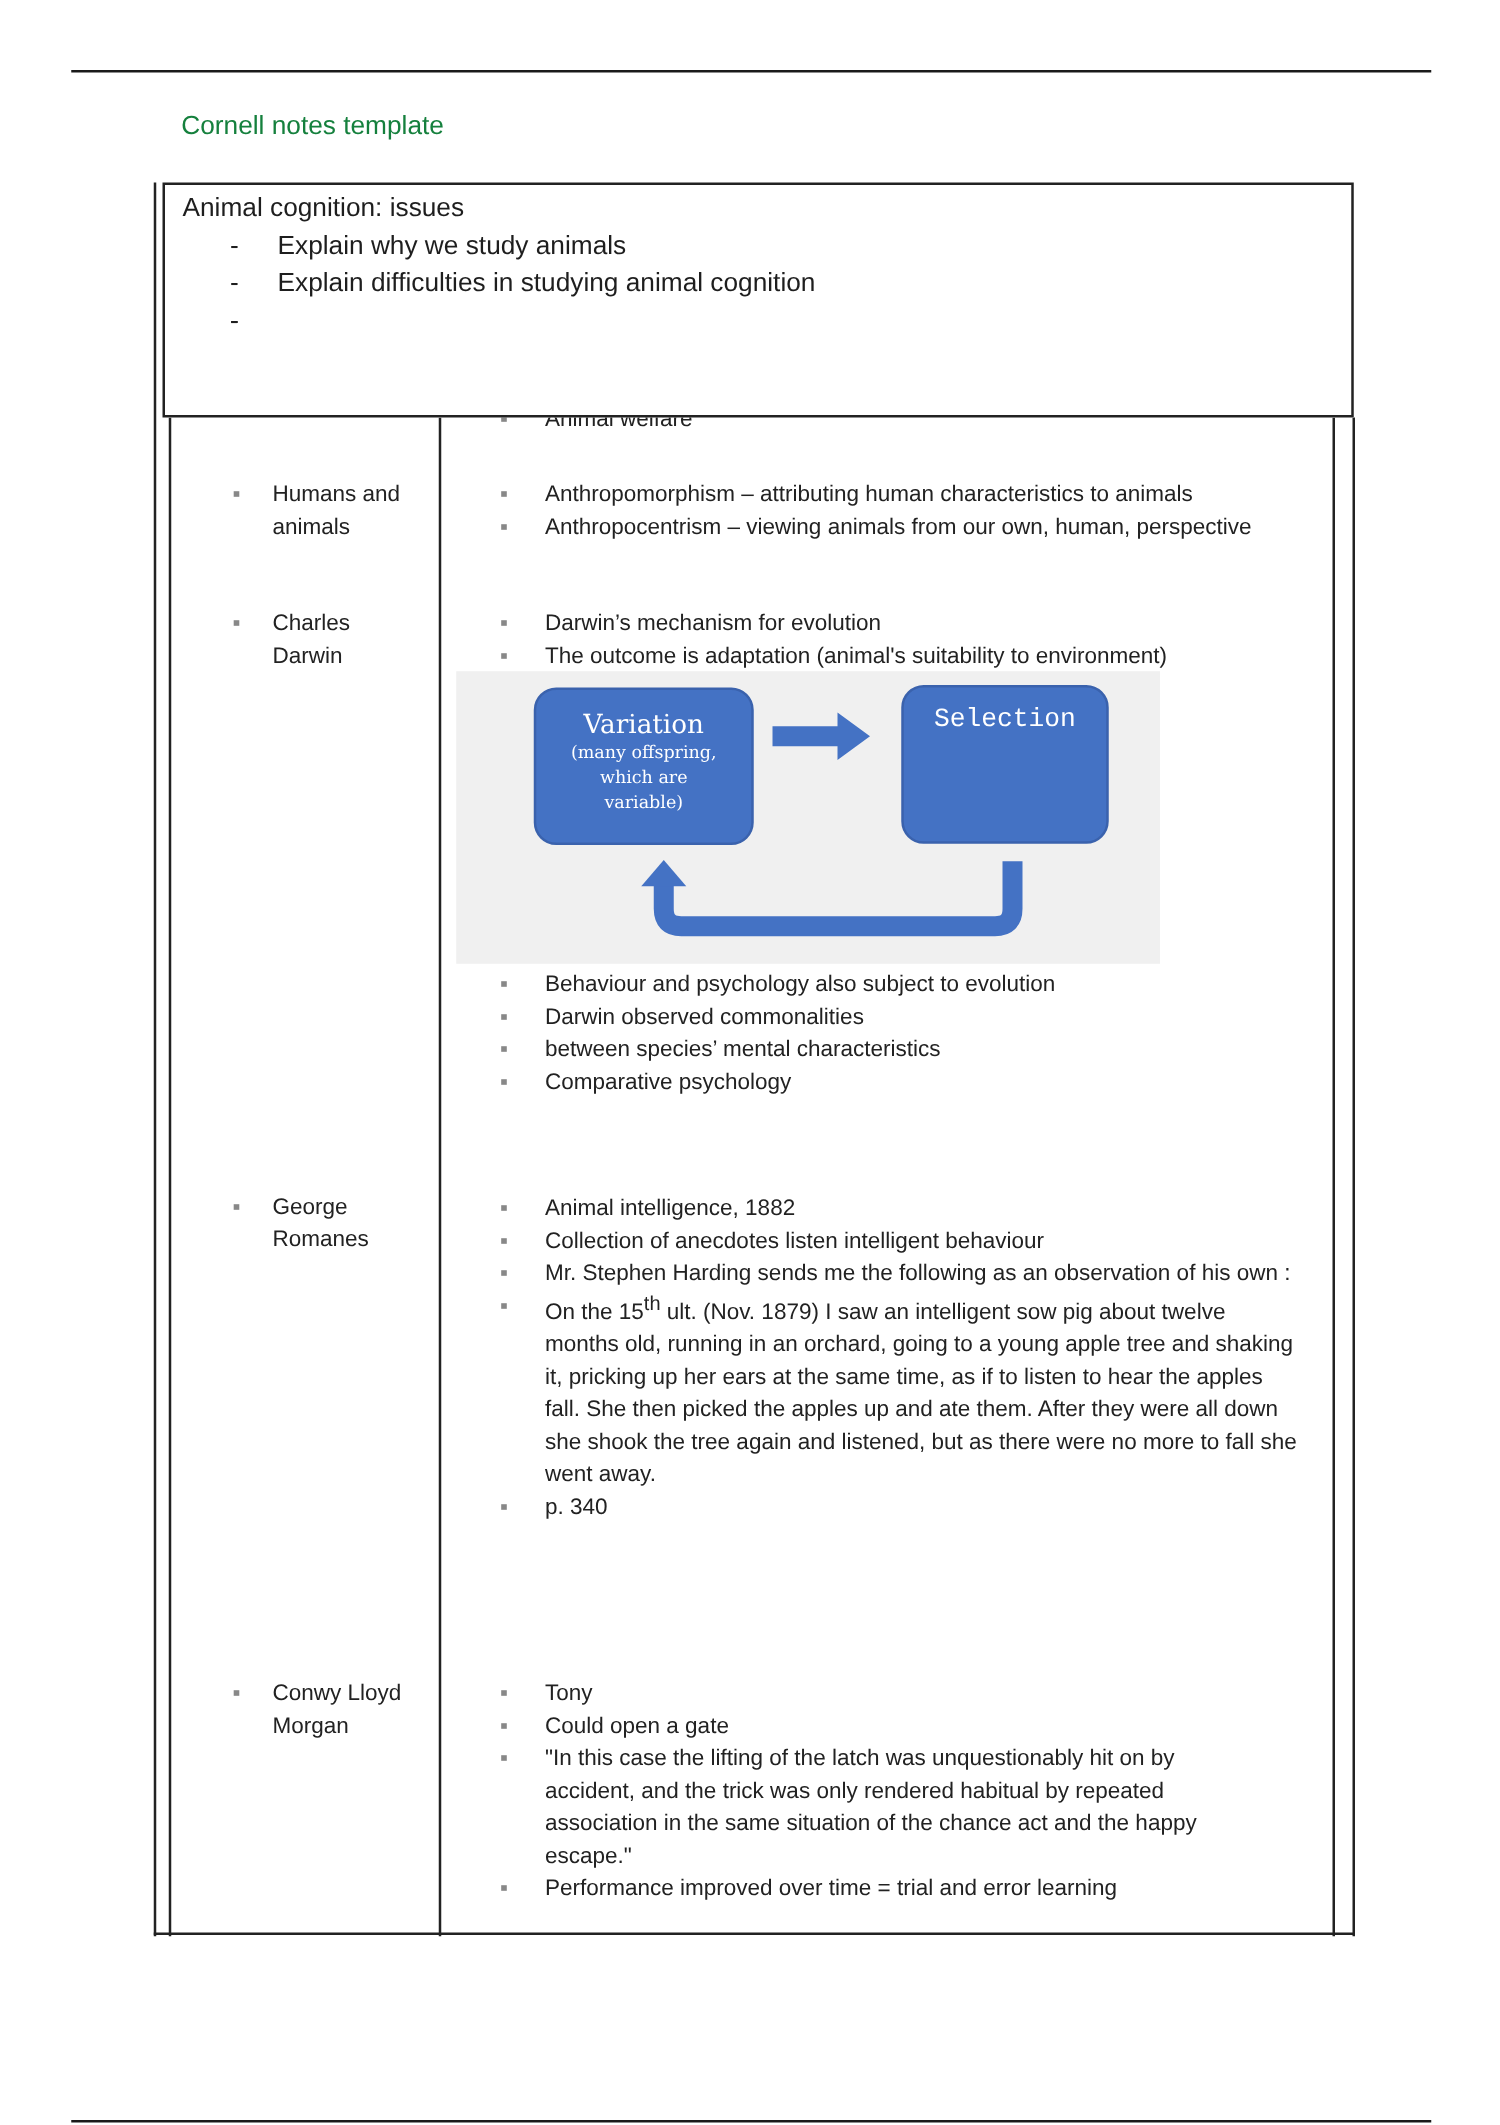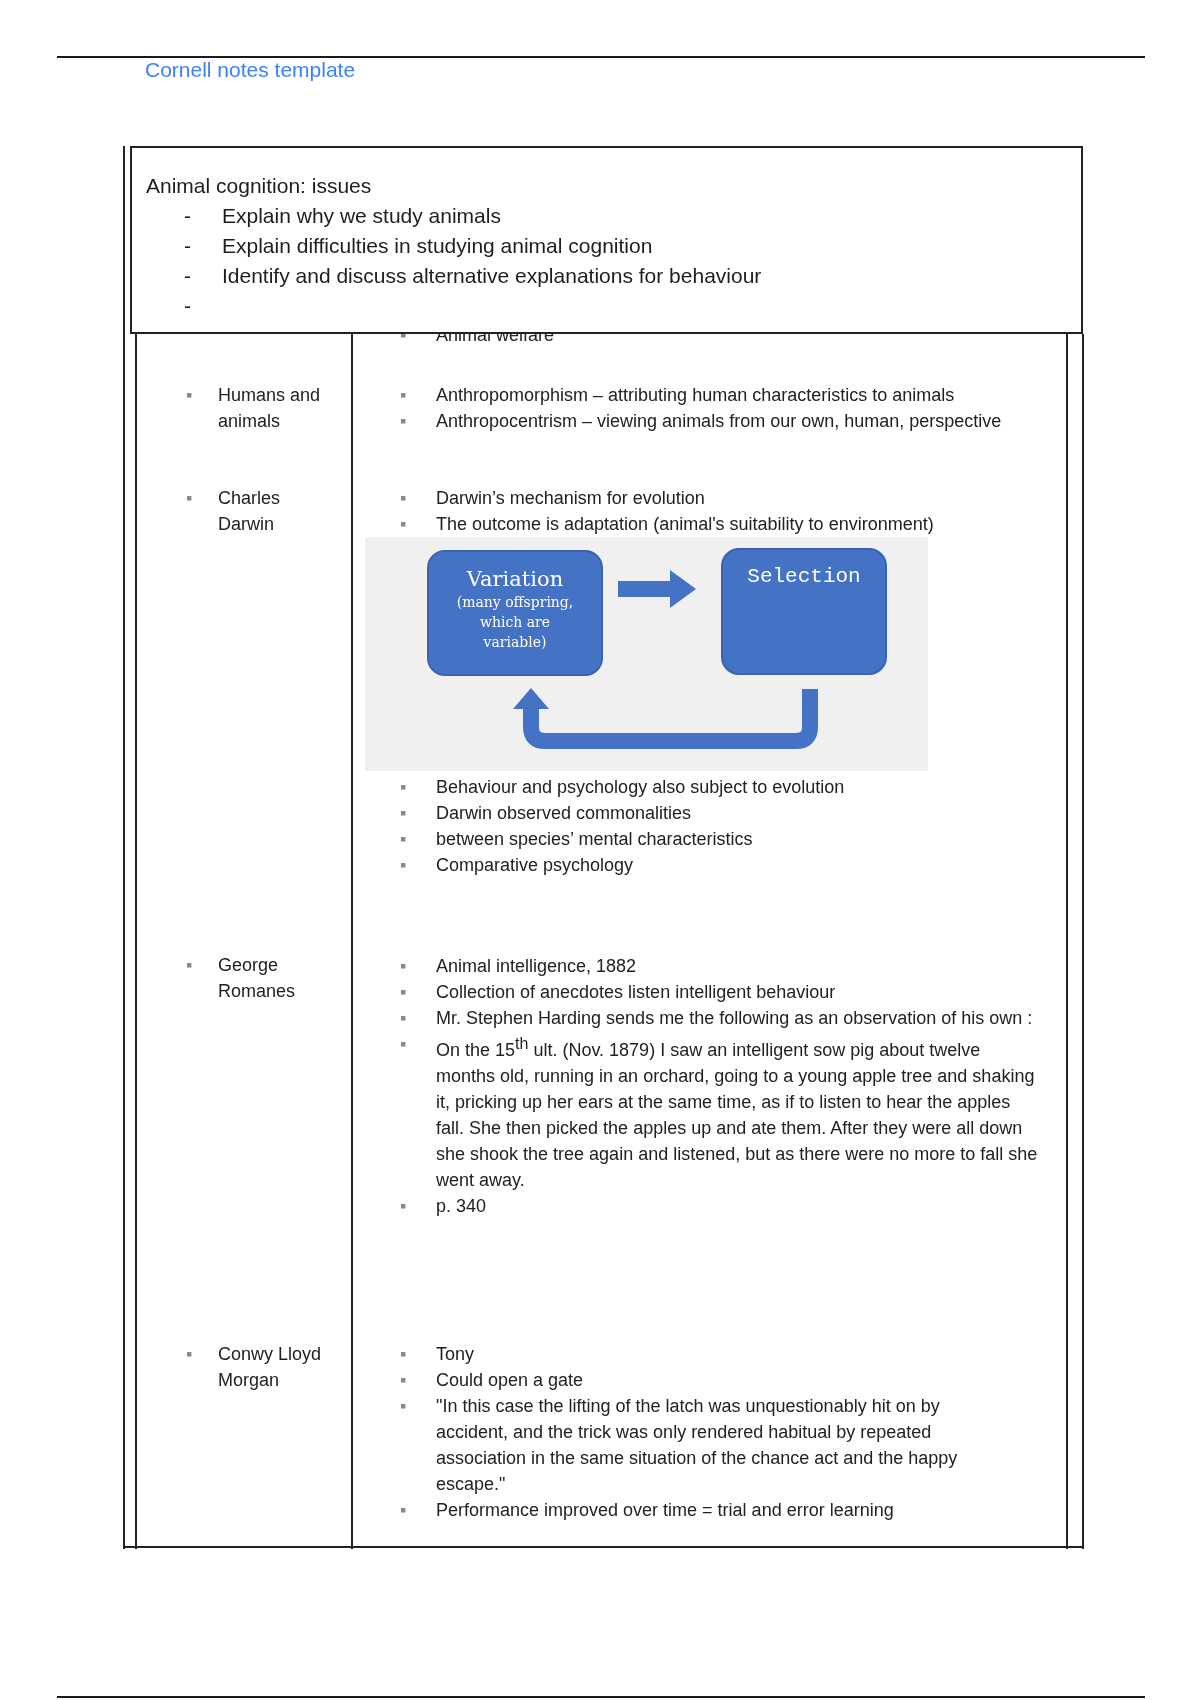--- a/index.html
+++ b/index.html
@@ -4,30 +4,30 @@
 <style>
   html, body { margin: 0; padding: 0; }
   body {
     width: 1200px; height: 1700px; position: relative; background: #ffffff;
     font-family: "Liberation Sans", "DejaVu Sans", sans-serif; color: #1e1e1e;
     overflow: hidden;
   }
   .rule { position: absolute; left: 57px; width: 1088px; height: 2px; background: #1a1a1a; }
   .rule.top { top: 56px; }
   .rule.bottom { top: 1696px; }
-  .doc-title { position: absolute; left: 145px; top: 58px; font-size: 21px; color: #3b82f6; }
+  .doc-title { position: absolute; left: 145px; top: 89px; font-size: 21px; color: #15803d; }
 
   
   .vline { position: absolute; width: 2px; background: #222; }
   .hline { position: absolute; height: 2px; background: #222; }
 
   .header-box {
     position: absolute; left: 130px; top: 146px; width: 953px; height: 188px;
     border: 2px solid #222; background: #fff; box-sizing: border-box;
-    padding: 23px 14px;
+    padding: 4px 14px;
   }
   .header-title { font-size: 21px; line-height: 30px; color: #1e1e1e; }
   .header-list { list-style: none; margin: 0; padding: 0; }
   .header-list li { position: relative; padding-left: 76px; font-size: 21px; line-height: 30px; }
   .header-list li .dash { position: absolute; left: 38px; }
 
   .cue { position: absolute; left: 186px; font-size: 18px; line-height: 26px; color: #222; }
   .cue .b { position: absolute; left: 0; color: #888; }
   .cue .t { display: block; padding-left: 32px; width: 120px; }
 
@@ -69,21 +69,21 @@
   <ul style="margin-top:-8px;">
     <li><span class="b">▪</span><span>Animal welfare</span></li>
   </ul>
 </div>
 
 <div class="header-box">
   <div class="header-title">Animal cognition: issues</div>
   <ul class="header-list">
     <li><span class="dash">-</span><span>Explain why we study animals</span></li>
     <li><span class="dash">-</span><span>Explain difficulties in studying animal cognition</span></li>
-    <li><span class="dash">-</span><span>Identify and discuss alternative explanations for behaviour</span></li>
+    <li><span class="dash">-</span></li>
     <li><span class="dash">-</span></li>
   </ul>
 </div>
 
 <div class="cue" style="top:382px;">
   <span class="b">▪</span>
   <span class="t">Humans and animals</span>
 </div>
 <div class="notes" style="top:382px;">
   <ul>

